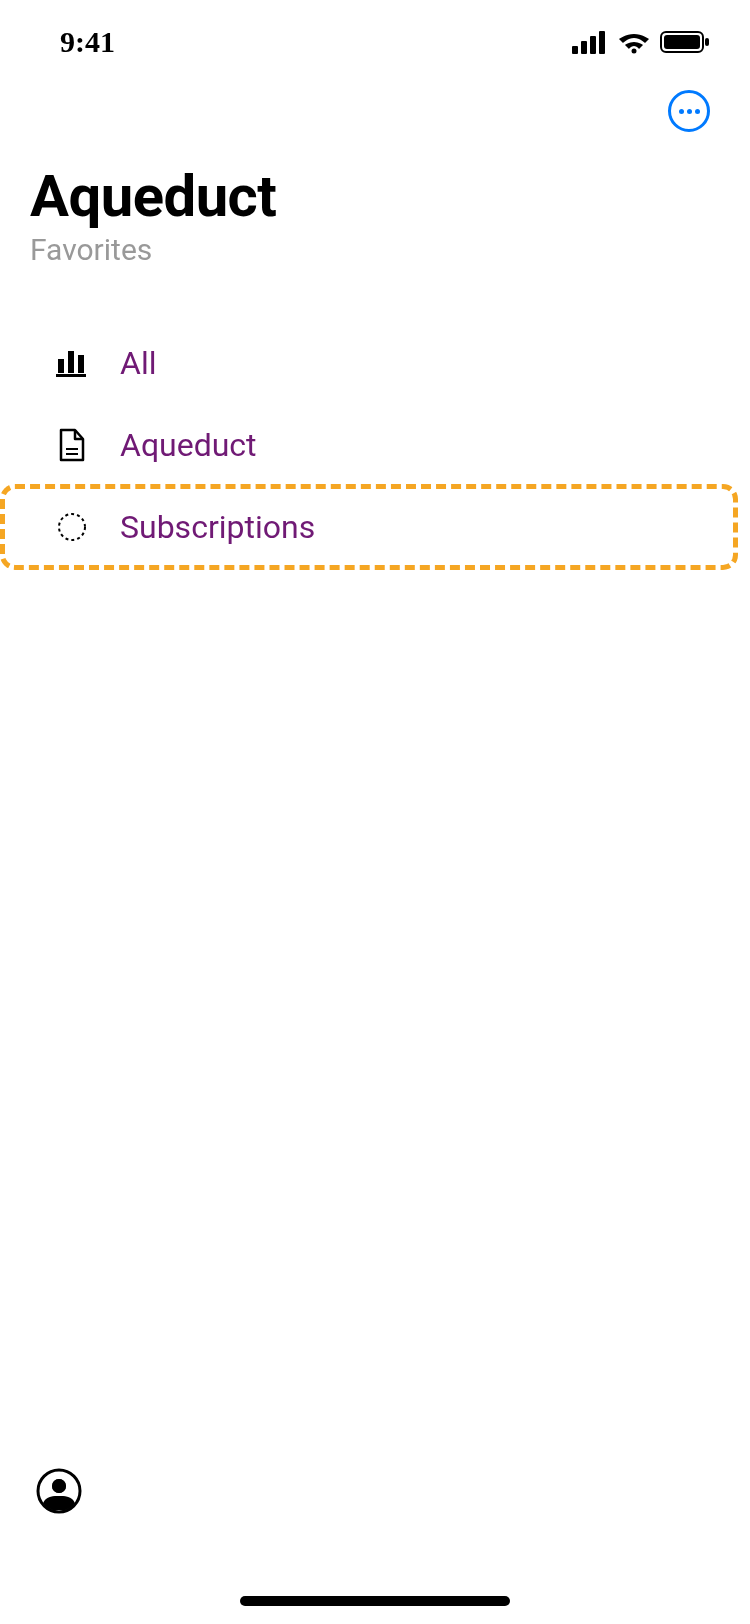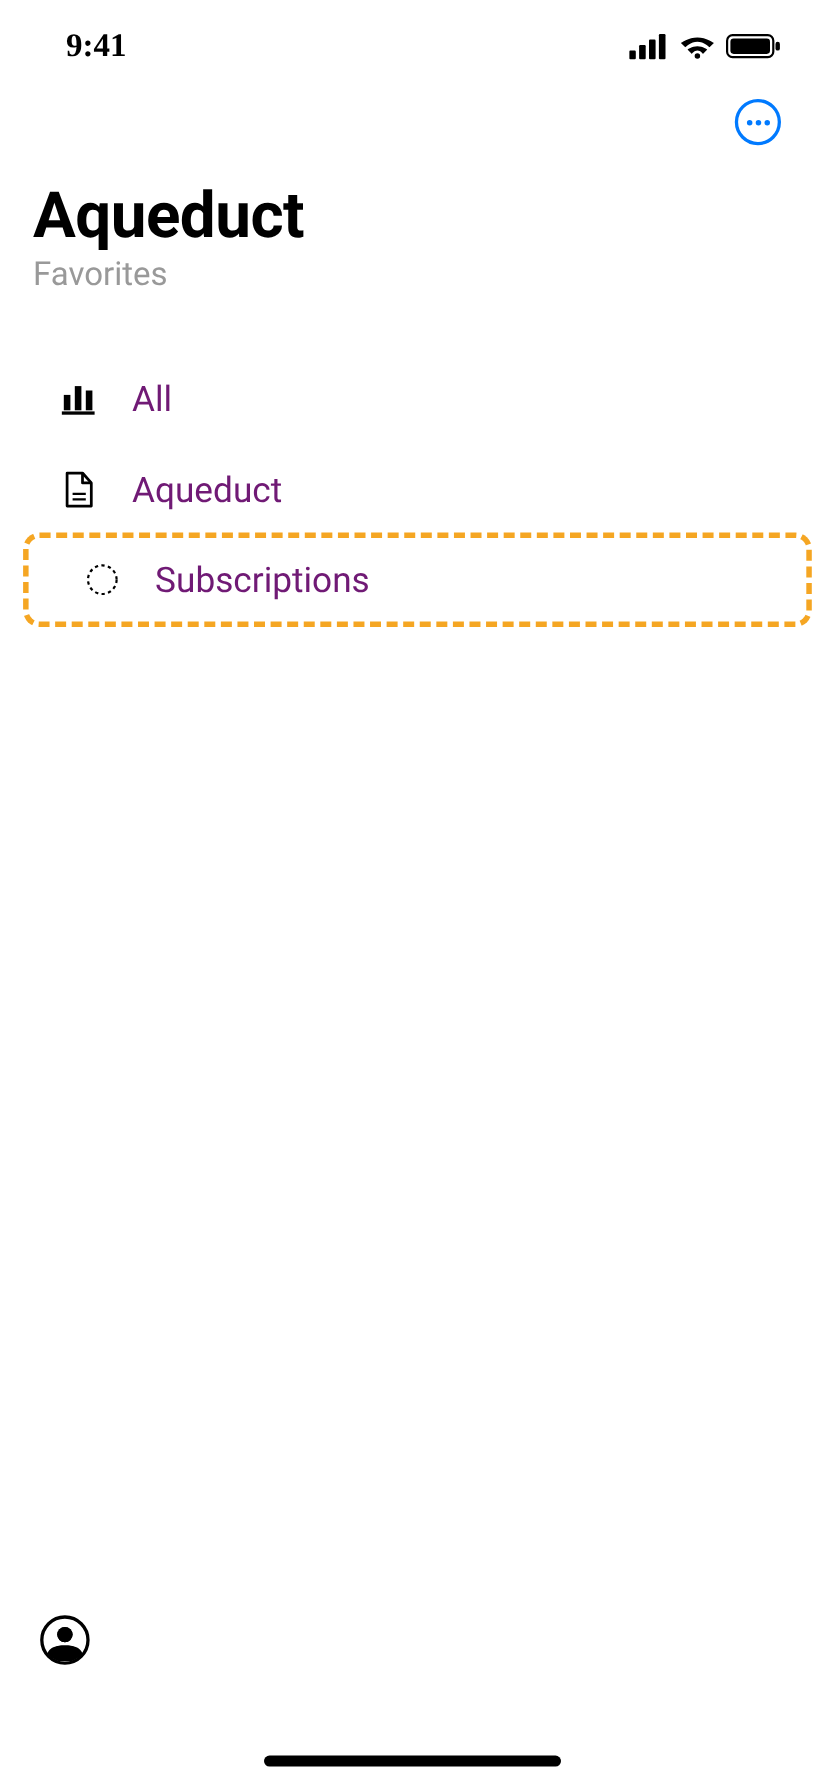--- a/index.html
+++ b/index.html
@@ -107,21 +107,20 @@
     }
     
     .menu-label {
       font-size: 32px;
       color: #701a75;
       font-weight: 400;
     }
     
     .highlighted-item {
       position: relative;
-      margin-left: 21px;
     }
     
     .highlight-box {
       position: absolute;
       left: 0;
       right: 12px;
       top: -2px;
       bottom: -2px;
       border: 5px dashed #F5A623;
       border-radius: 15px;

